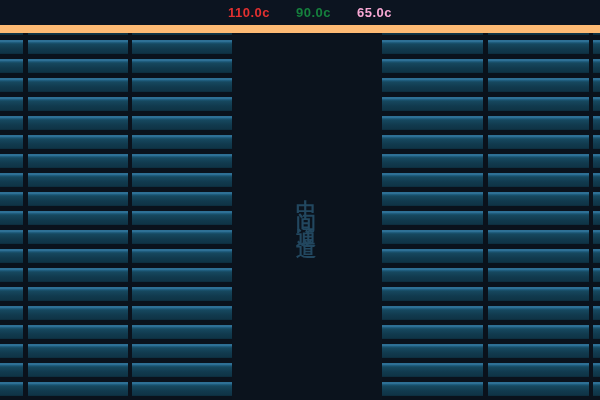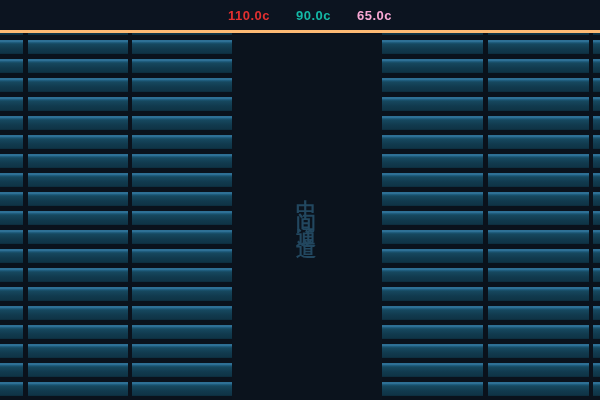--- a/index.html
+++ b/index.html
@@ -18,21 +18,21 @@
     background: #0a121c;
   }
 
   
   .legend-bar {
     position: absolute;
     left: 0; top: 0;
     width: 100%;
     height: 33px;
     background: #0c1420;
-    border-bottom: 3px solid #fdba74;
+    border-bottom: 8px solid #fdba74;
     box-sizing: border-box;
     z-index: 3;
   }
   .legend {
     position: absolute;
     left: 0; right: 0; top: 0; bottom: 0;
     display: flex;
     align-items: center;
     justify-content: center;
     gap: 26px;
@@ -106,21 +106,21 @@
   }
 </style>
 </head>
 <body>
 
 <div class="app">
 
   <header class="legend-bar">
     <div class="legend" id="legend">
         <span class="legend-item" style="color: rgb(226, 48, 48);">110.0c</span>
-        <span class="legend-item" style="color: #14b8a6;">90.0c</span>
+        <span class="legend-item" style="color: #15803d;">90.0c</span>
         <span class="legend-item" style="color: #f9a8d4;">65.0c</span>
       </div>
   </header>
 
   <div class="grid">
 
     <div class="block left-block">
       <div class="rack-col col-edge-left"></div>
       <div class="rack-col col-main"></div>
       <div class="rack-col col-main"></div>

